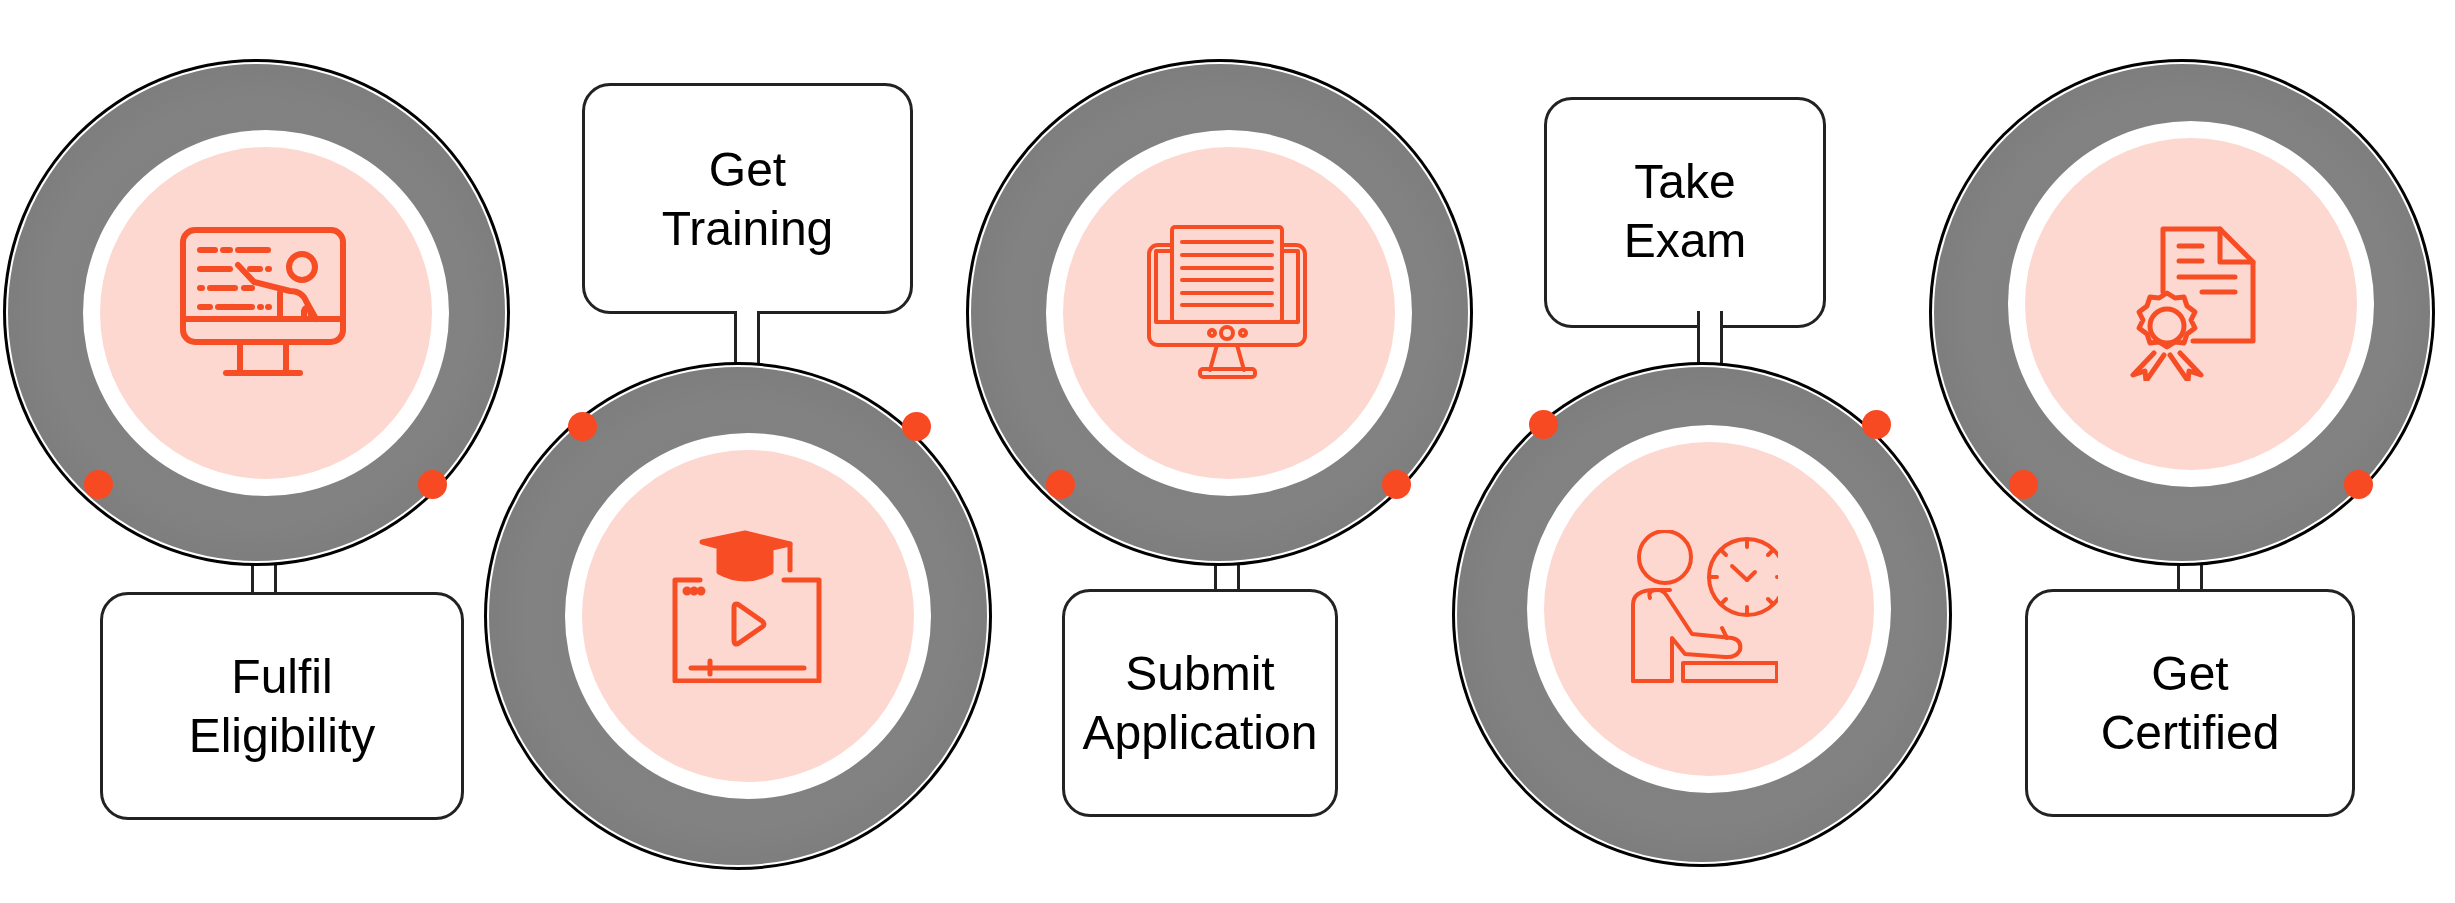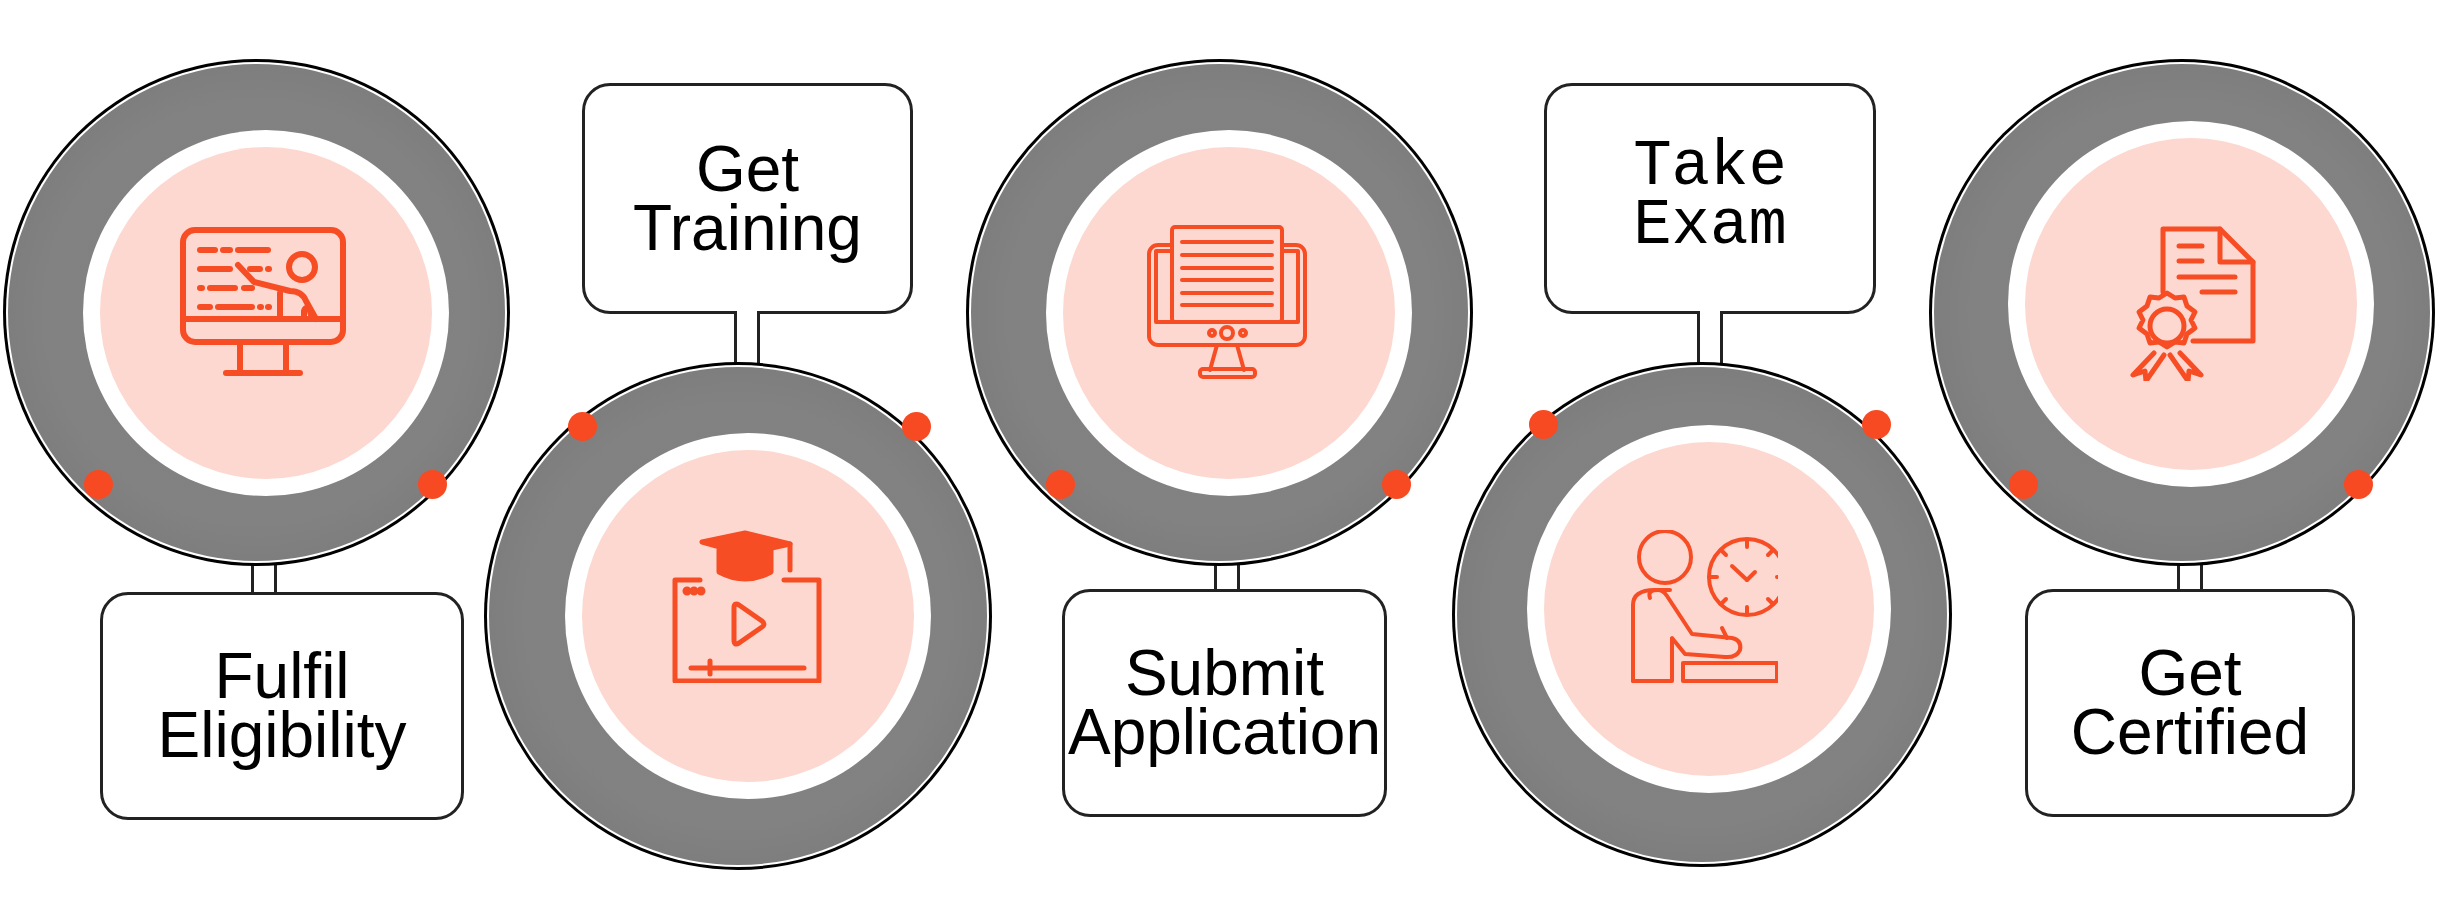--- a/index.html
+++ b/index.html
@@ -12,21 +12,21 @@
   .ring-gray { position:absolute; border-radius:50%;
     background: radial-gradient(circle, #7e7e7e 0%, #828282 60%, #7a7a7a 80%, #8c8c8c 92%, #6f6f6f 100%); }
   .ring-white { position:absolute; border-radius:50%; background:#ffffff; }
   .ring-pink { position:absolute; border-radius:50%; background:#fdd8d0; }
   .dot { position:absolute; width:29px; height:29px; border-radius:50%; background:#f74a22; }
   .icon { position:absolute; }
   .icon svg { display:block; width:100%; height:100%; }
   .label-box { position:absolute; width:364px; height:228px; box-sizing:border-box;
     border:3px solid #222; border-radius:28px; background:#fff;
     display:flex; align-items:center; justify-content:center; text-align:center; }
-  .label-text { font-size:64px; line-height:59px; color:#000; white-space:pre-line; }
+  .label-text { font-size:48px; line-height:59px; color:#000; white-space:pre-line; }
   .stem { position:absolute; width:26px; box-sizing:border-box;
     border-left:3px solid #222; border-right:3px solid #222; background:#fff; }
 </style>
 </head>
 <body>
 
 <div class="stage">
 
   <div class="step">
     <div class="stem" style="left:251px; top:555px; height:40px;"></div>
@@ -118,28 +118,28 @@
         <line x1="35" y1="55" x2="125" y2="55"></line>
         <line x1="35" y1="68" x2="125" y2="68"></line>
         <line x1="35" y1="80" x2="125" y2="80"></line>
         <circle cx="65" cy="108" r="3"></circle>
           <circle cx="80" cy="108" r="6"></circle>
           <circle cx="96" cy="108" r="3"></circle>
         <path d="M70 120 L63 145 M90 120 L97 145"></path>
         <rect x="53" y="144" width="55" height="8" rx="3"></rect>
       </svg>
     </div>
-    <div class="label-box" style="left:1062px; top:589px; width:325px;align-items:center;">
+    <div class="label-box" style="left:1062px; top:589px; width:276px;align-items:center;">
       <span class="label-text">Submit
 Application</span>
     </div>
   </div>
 
   <div class="step">
-    <div class="label-box" style="left:1544px; top:83px; width:332px; height:231px; align-items:flex-start; padding-top:52px;font-family:Liberation Mono, monospace;">
+    <div class="label-box" style="left:1544px; top:97px; width:282px; height:231px; align-items:flex-start; padding-top:52px;">
       <span class="label-text">Take
 Exam</span>
     </div>
     <div class="stem" style="left:1697px; top:311px; height:60px;"></div>
     <div class="ring-outer" style="left:1452px; top:362px; width:500px; height:505px;"></div>
     <div class="ring-gap" style="left:1455px; top:365px; width:494px; height:499px;"></div>
     <div class="ring-gray" style="left:1457px; top:367px; width:490px; height:495px;"></div>
     <div class="ring-white" style="left:1527px; top:425px; width:364px; height:368px;"></div>
     <div class="ring-pink" style="left:1544px; top:442px; width:330px; height:334px;"></div>
     <div class="dot" style="left:1529px; top:410px;"></div>

